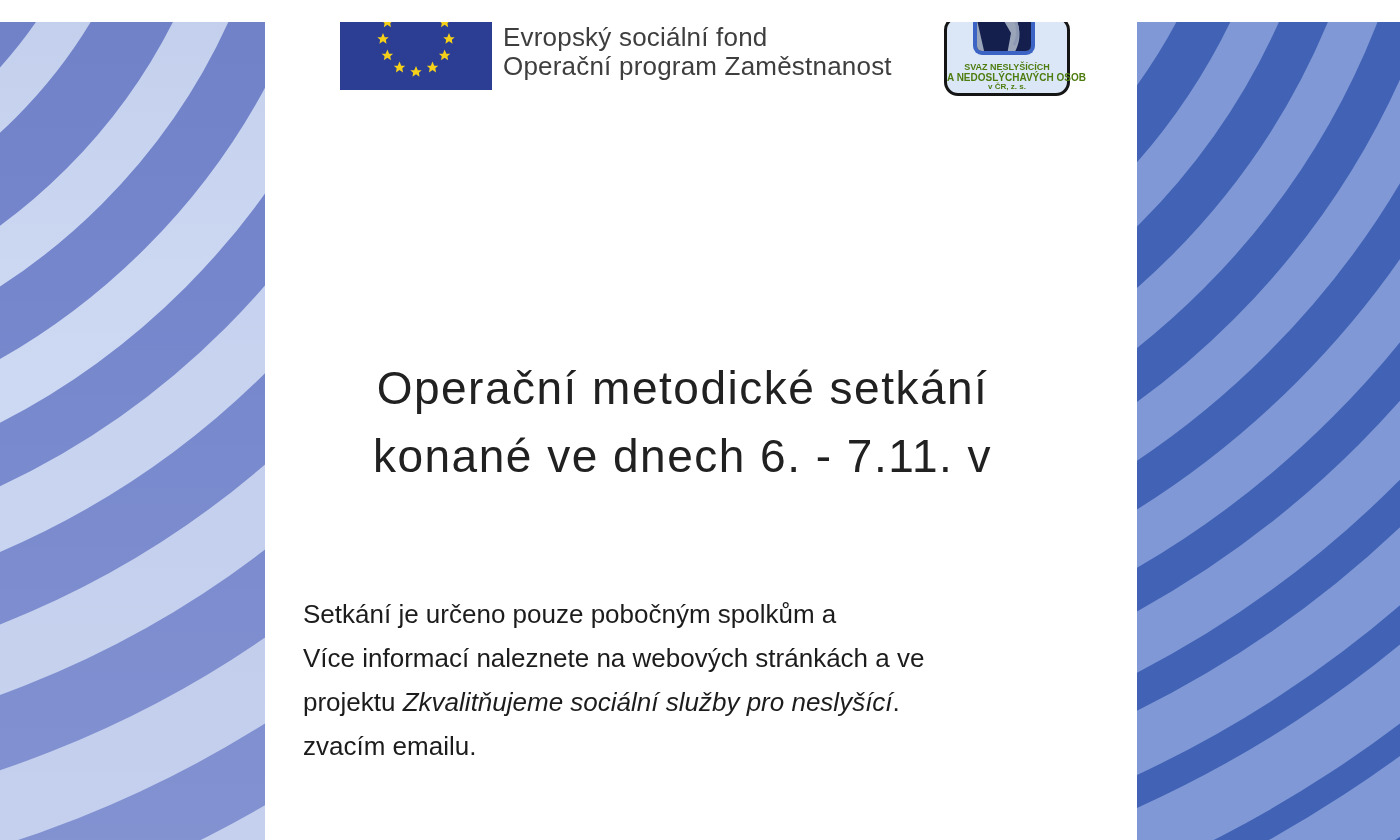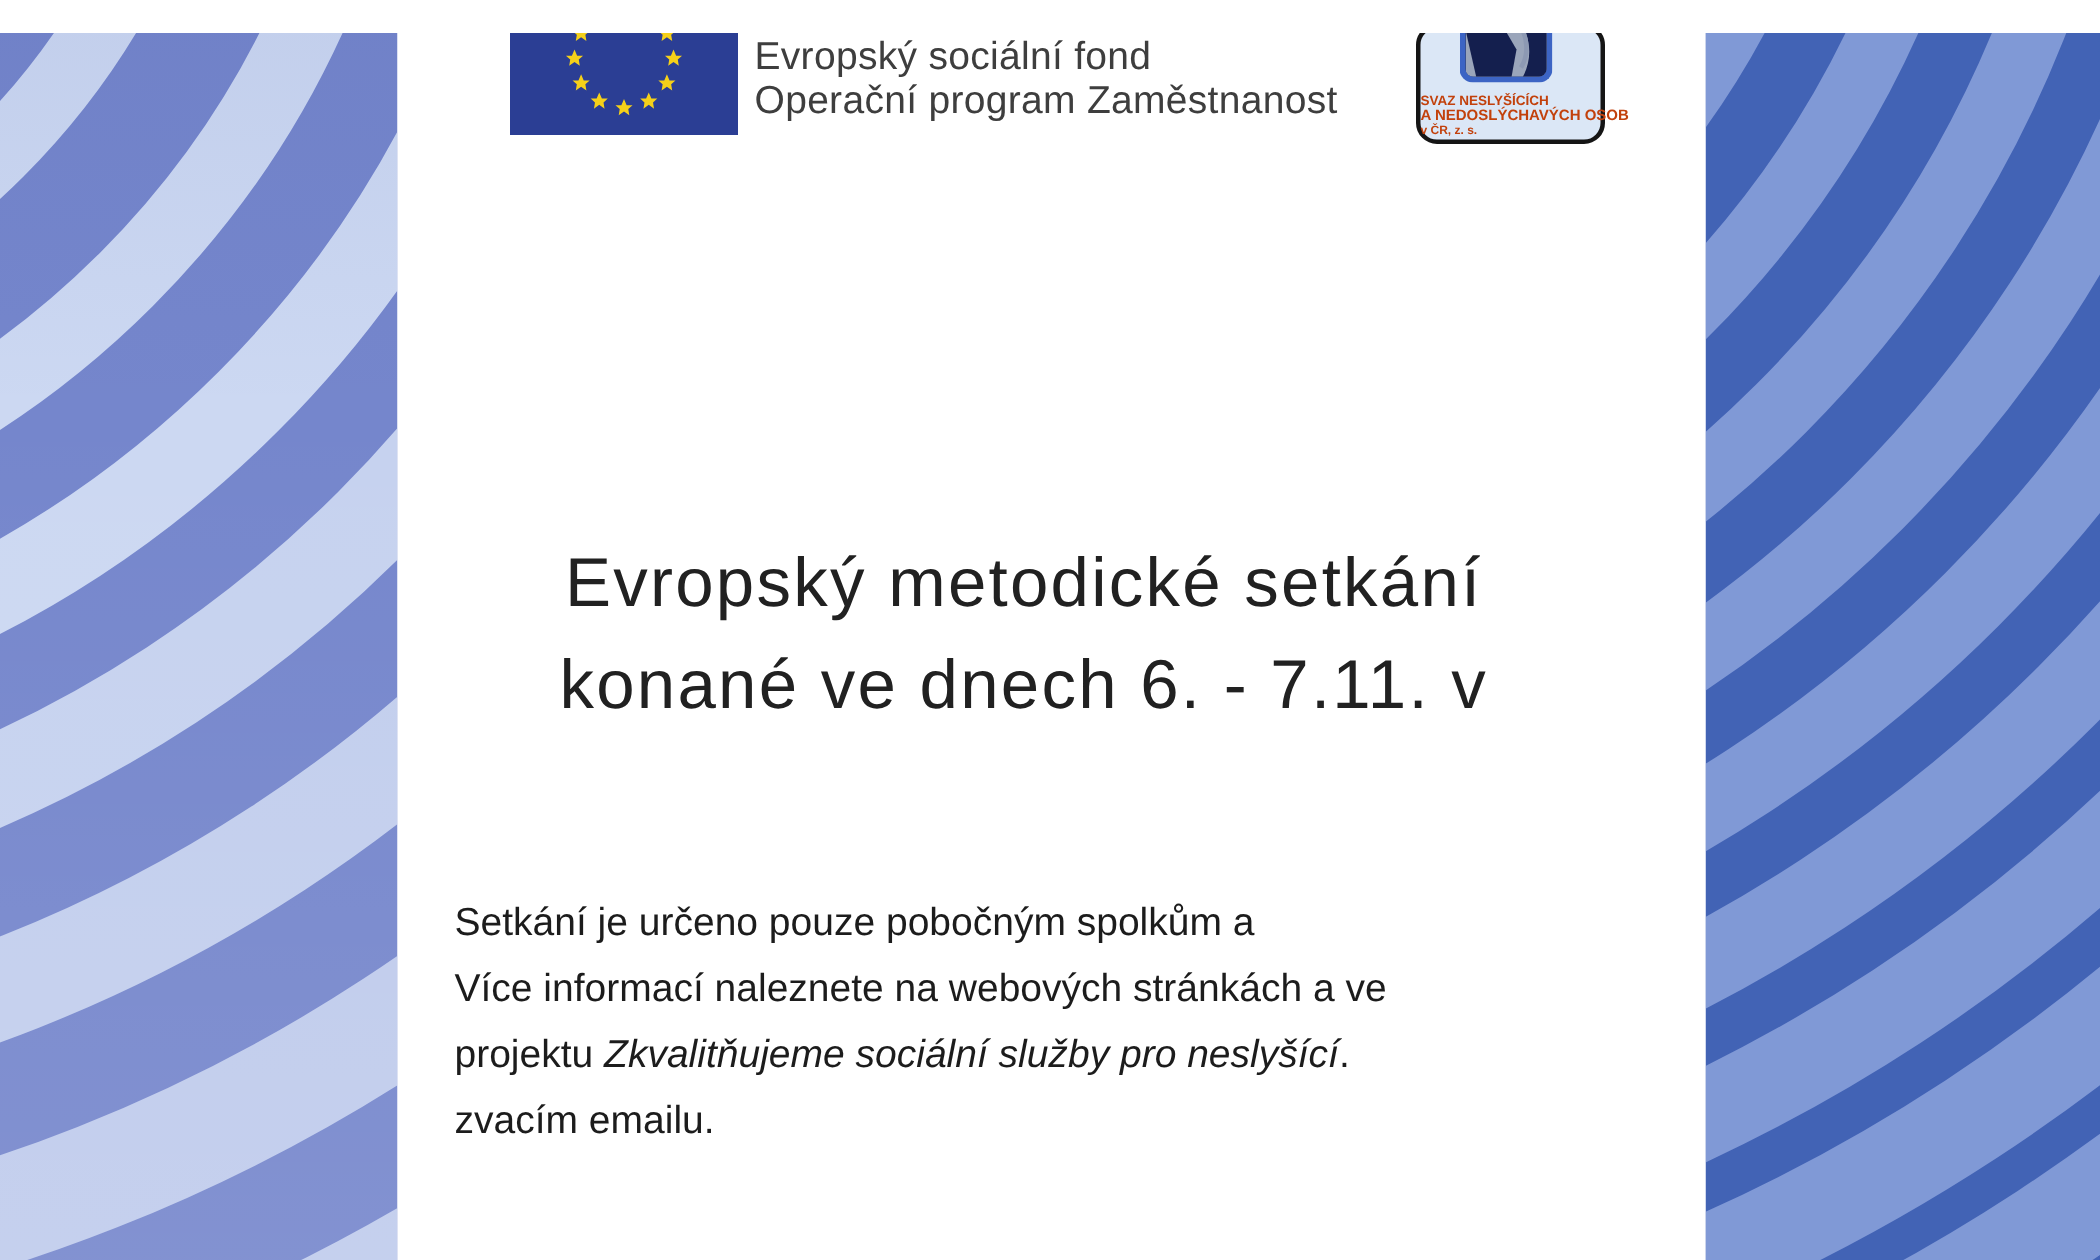--- a/index.html
+++ b/index.html
@@ -33,21 +33,21 @@
   
   .badge{
     position:absolute;left:679px;top:-6px;width:120px;height:74px;
     background:#dbe7f6;border:3px solid #151515;border-radius:14px;
   }
   .badge-logo{
     position:absolute;left:26px;top:-4px;width:62px;height:40px;
     background:#1a2757;border:4px solid #3c64c4;border-top:none;
     border-radius:0 0 9px 9px;box-sizing:border-box;overflow:hidden;
   }
-  .badge-text{position:absolute;left:0;top:44px;width:100%;color:#c2410c;font-weight:bold;}
+  .badge-text{position:absolute;left:0;top:44px;width:100%;text-align:center;color:#4d7c0f;font-weight:bold;}
   .badge-text .b1{font-size:9px;line-height:9.5px;white-space:nowrap;}
   .badge-text .b2{font-size:10px;line-height:9.5px;white-space:nowrap;}
   .badge-text .b3{font-size:8px;line-height:9.5px;white-space:nowrap;}
 
   
   .kicker{
     position:absolute;left:45px;top:186px;
     font-size:34px;color:#191919;letter-spacing:0.5px;white-space:nowrap;
   }
   .title{
@@ -139,21 +139,21 @@
       </div>
       <div class="badge-text">
         <div class="b1">SVAZ NESLYŠÍCÍCH</div>
         <div class="b2">A NEDOSLÝCHAVÝCH OSOB</div>
         <div class="b3">v ČR, z. s.</div>
       </div>
     </div>
 
 
     <div class="title">
-      <div>Evropský metodické setkání</div>
+      <div>Operační metodické setkání</div>
       <div>konané ve dnech 6. - 7.11. v</div>
     </div>
 
     <div class="body-text">
       <div class="line">Setkání je určeno pouze pobočným spolkům a</div>
       <div class="line">Více informací naleznete na webových stránkách a ve</div>
       <div class="line"><span>projektu </span><span class="it">Zkvalitňujeme sociální služby pro neslyšící</span><span>.</span></div>
       <div class="line">zvacím emailu.</div>
     </div>
 

